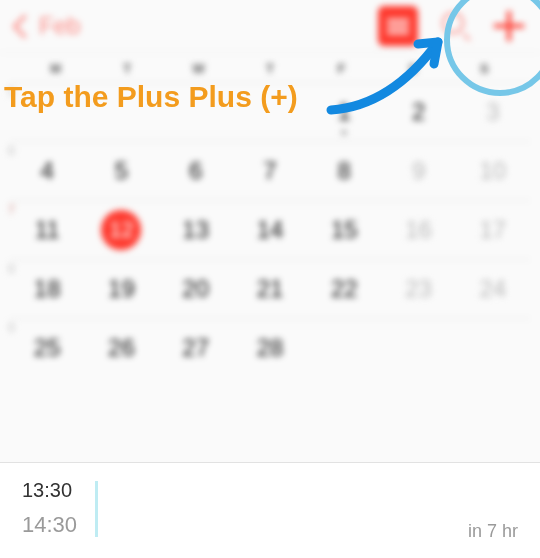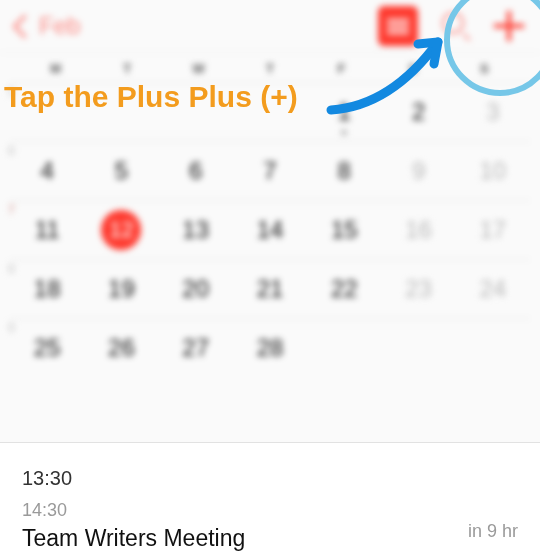--- a/index.html
+++ b/index.html
@@ -58,25 +58,25 @@
     height:58px;display:flex;align-items:center;justify-content:center;font-size:24px;font-weight:500;
   }
   .dim{color:var(--grey);}
   .sel{
     width:40px;height:40px;border-radius:50%;background:var(--red);color:#fff;display:flex;align-items:center;justify-content:center;font-size:22px;
   }
   .dot{position:relative;}
   .dot::after{content:"";position:absolute;width:5px;height:5px;background:#9a9a9a;border-radius:50%;bottom:6px;left:50%;transform:translateX(-50%);}
 
   .event-row{
-    position:absolute;left:0;right:0;bottom:0;height:116px;display:flex;align-items:flex-start;
-    background:#fff;border-top:1px solid var(--border);padding:24px 22px;box-sizing:border-box;z-index:3;flex-direction:column;
+    position:absolute;left:0;right:0;bottom:0;height:96px;display:flex;align-items:flex-start;
+    background:#fff;border-top:1px solid var(--border);padding:16px 22px;box-sizing:border-box;z-index:3;
   }
   .times{display:flex;flex-direction:column;gap:10px;font-size:20px;color:#333;margin-right:18px;text-align:left;}
-  .t2{color:var(--grey2);font-size:18px;}
+  .t2{color:var(--grey2);font-size:22px;}
   .bar{width:3px;height:56px;background:#bfecf3;margin-right:16px;margin-top:2px;}
   .title{font-size:23px;color:#111;flex:1;margin-top:2px;}
   .in{align-self:flex-end;color:var(--grey2);font-size:18px;position:absolute;right:22px;bottom:16px;}
 
   
   .overlay{position:absolute;inset:0;z-index:5;pointer-events:none;}
   .ring{
     position:absolute;top:-16px;right:-16px;width:100px;height:100px;border:6px solid var(--ring);border-radius:50%;
   }
   .arrow{
@@ -174,22 +174,21 @@
         </div>
       </div>
 </div>
 
 <div class="event-row">
   <div class="times">
     <span>13:30</span>
     <span class="t2">14:30</span>
   </div>
   <div class="bar"></div>
-  <div class="title">Team Writers Meeting</div>
-  <div class="in">in 9 hr</div>
+  <div class="in">in 7 hr</div>
 </div>
 
 <div class="overlay">
   <div class="ring"></div>
   <div class="arrow">
     <svg width="130" height="90" viewBox="0 0 130 90">
       <path d="M5 82 Q 65 78 112 14" stroke="#1389e0" stroke-width="9" fill="none" stroke-linecap="round"></path>
       <path d="M112 14 L92 16 M112 14 L108 36" stroke="#1389e0" stroke-width="9" fill="none" stroke-linecap="round"></path>
     </svg>
   </div>

